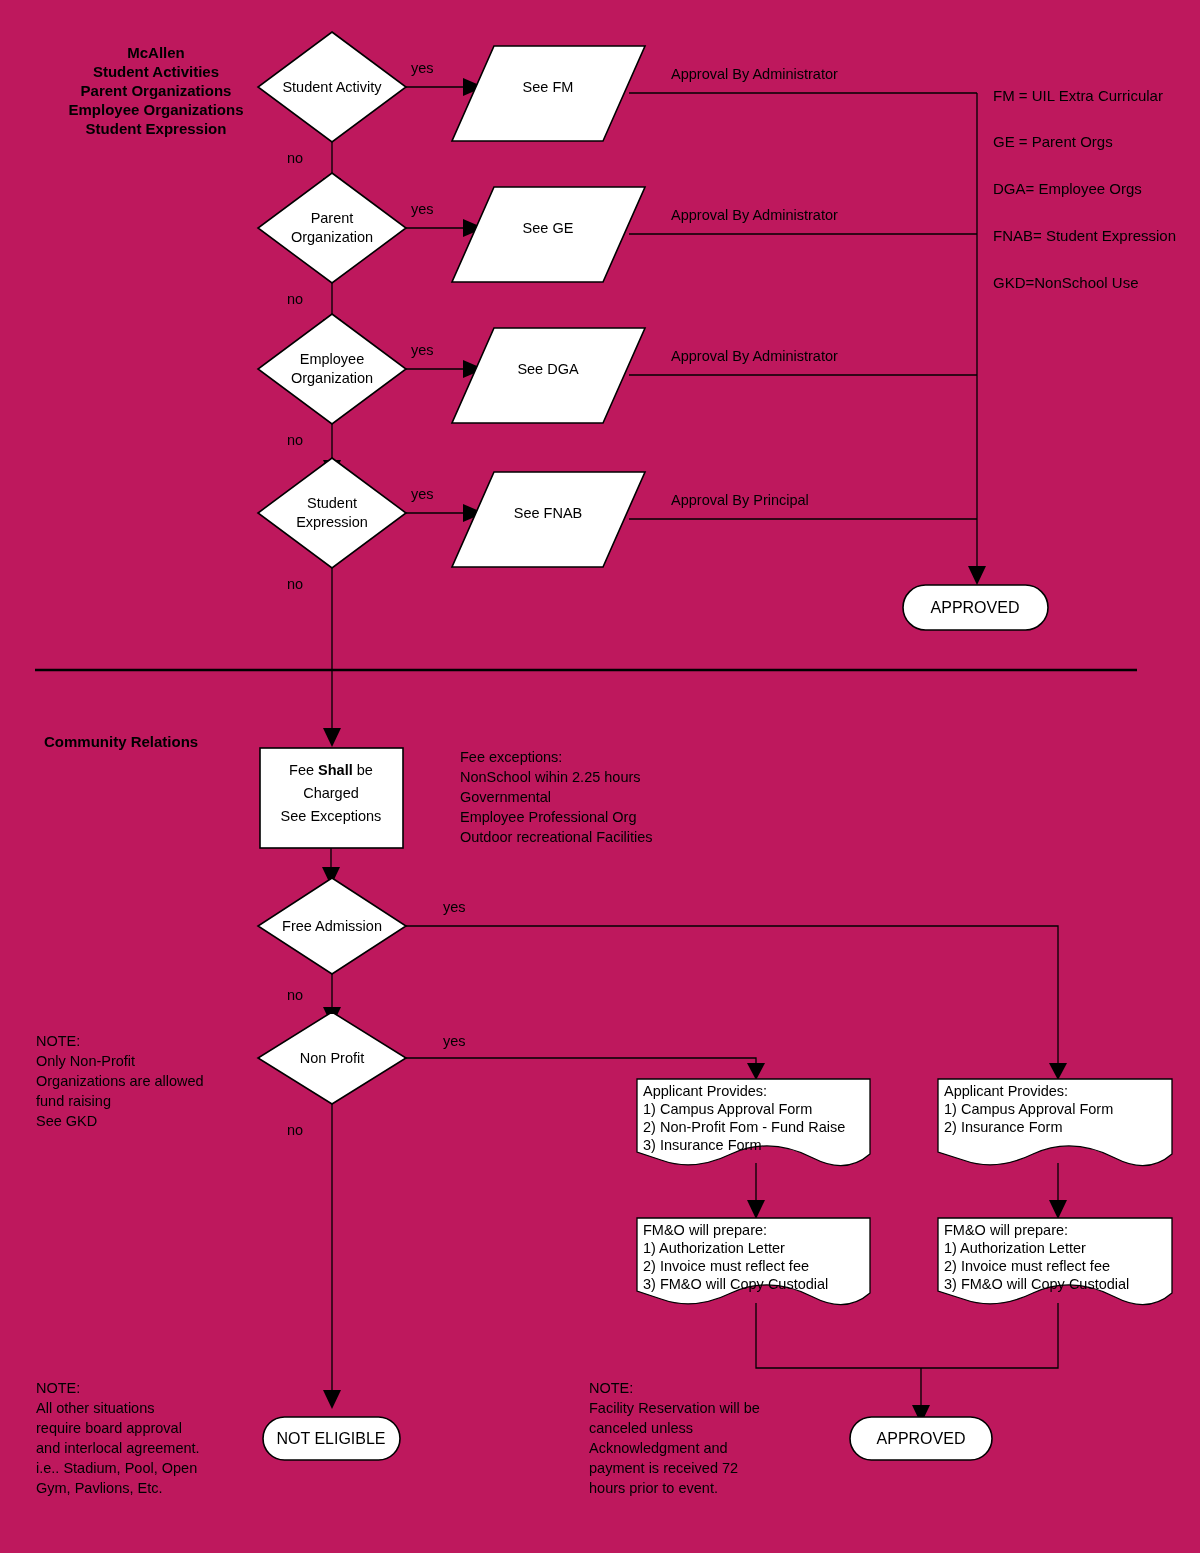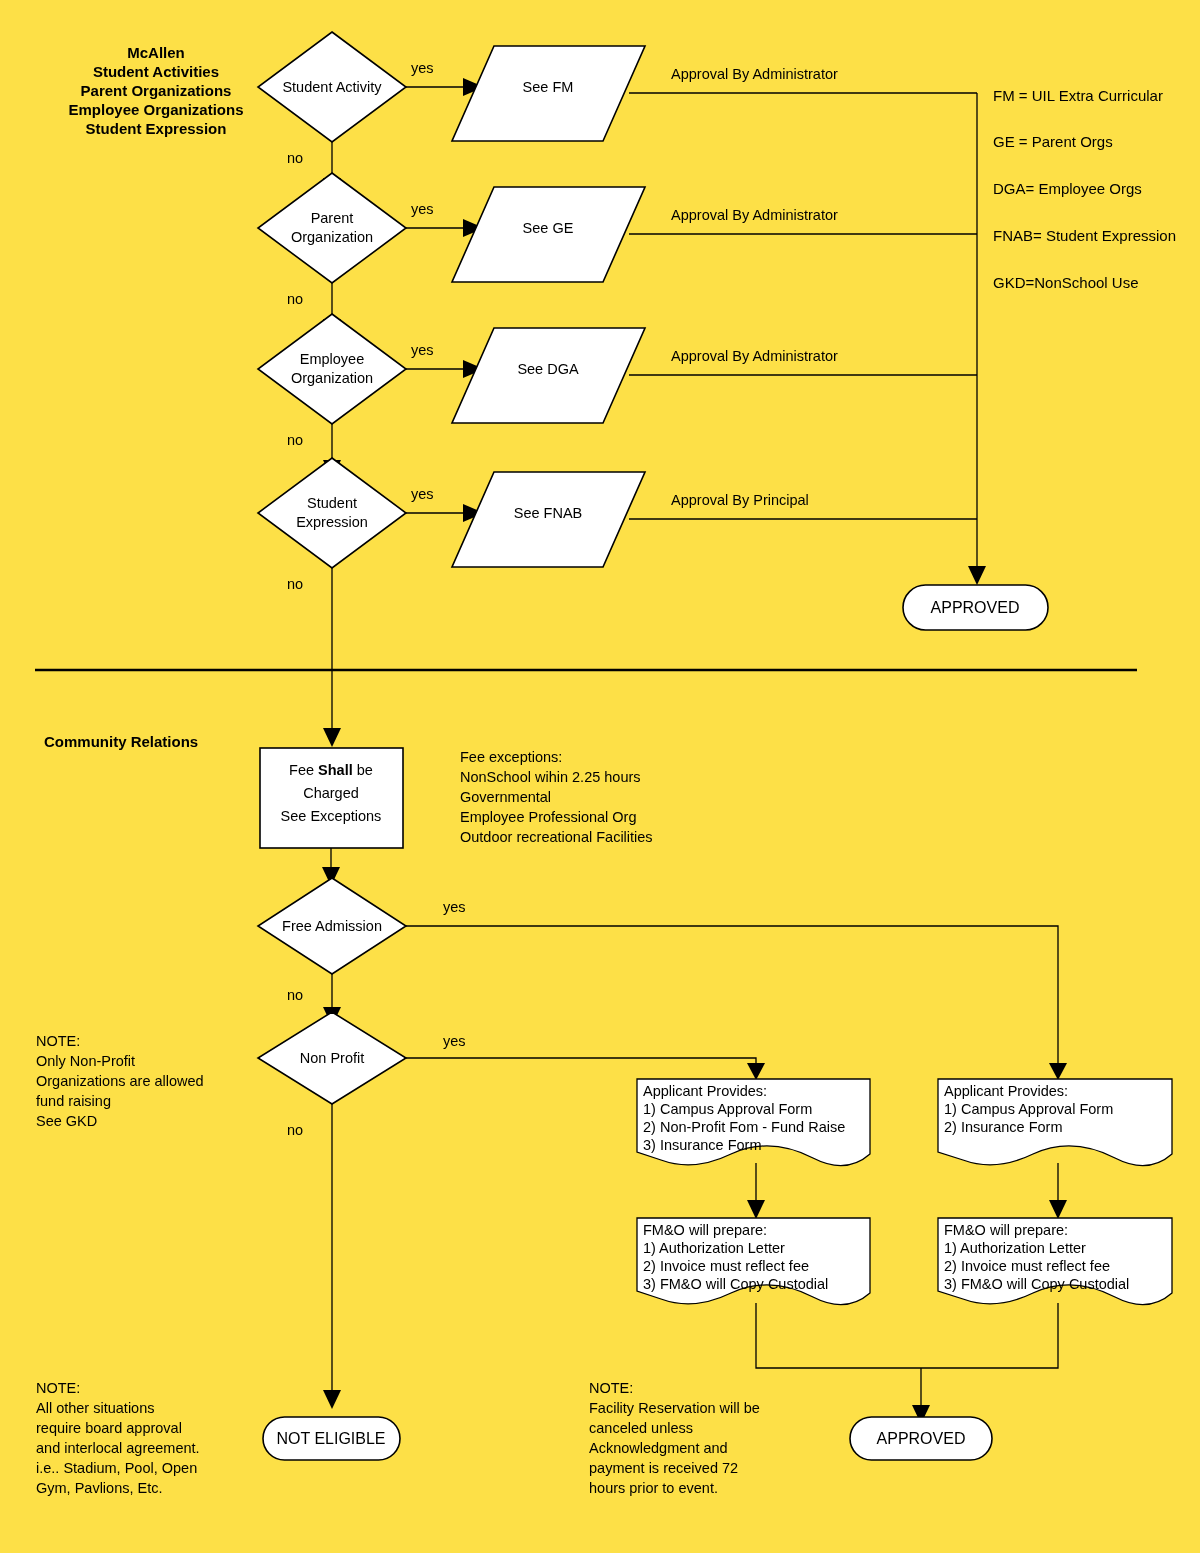--- a/index.html
+++ b/index.html
@@ -7,21 +7,21 @@
     padding: 0;
     background: #ffffff;
   }
   body {
     font-family: "Liberation Sans", sans-serif;
   }
   #canvas {
     position: relative;
     width: 1200px;
     height: 1553px;
-    background: #fde047;
+    background: #be185d;
     overflow: hidden;
   }
   svg#flow {
     position: absolute;
     left: 0;
     top: 0;
     width: 1200px;
     height: 1553px;
   }
   .shape {

